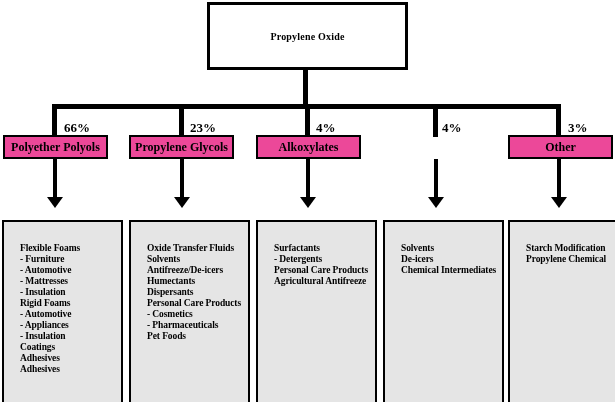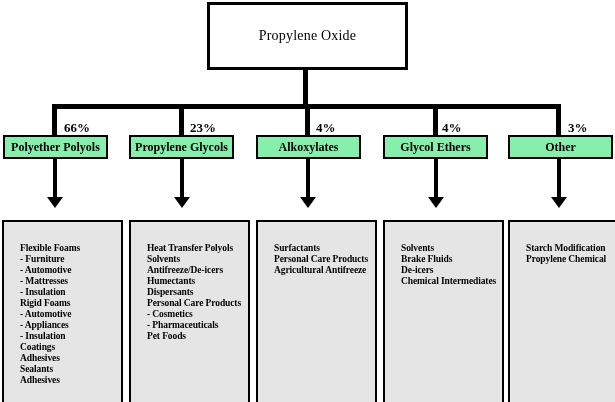--- a/index.html
+++ b/index.html
@@ -7,34 +7,34 @@
     position:relative;width:615px;height:402px;background:#ffffff;
     font-family:"Liberation Serif","DejaVu Serif",serif;color:#000;
     overflow:hidden;
   }
   
   .topbox{
     position:absolute;left:207px;top:2px;width:195px;height:62px;
     border:3px solid #000;background:#fff;
     display:flex;align-items:center;justify-content:center;
   }
-  .topbox .t{font-weight:normal;font-size:14px;letter-spacing:.2px;}
+  .topbox .t{font-weight:bold;font-size:10px;letter-spacing:.2px;}
   
   .line{position:absolute;background:#000;}
   .trunk{left:303px;top:70px;width:5px;height:34px;}
   .hbar{left:52px;top:104px;width:509px;height:5px;}
   .drop{top:104px;width:5px;height:33px;}
   .drop.c1{left:52px}.drop.c2{left:179px}.drop.c3{left:305px}.drop.c4{left:433px}.drop.c5{left:556px}
   
   .pct{position:absolute;top:120px;font-weight:bold;font-size:13px;}
   .pct.c1{left:64px}.pct.c2{left:190px}.pct.c3{left:316px}.pct.c4{left:442px}.pct.c5{left:568px}
   
   .cat{
     position:absolute;top:135px;height:20px;width:101px;
-    border:2px solid #000;background:#86efac;
+    border:2px solid #000;background:#ec4899;
     display:flex;align-items:center;justify-content:center;
     font-weight:bold;font-size:12px;white-space:nowrap;
   }
   .cat.c1{left:3px}.cat.c2{left:129px}.cat.c3{left:256px}.cat.c4{left:383px}.cat.c5{left:508px}
   
   .astem{position:absolute;top:159px;width:4px;height:39px;background:#000;}
   .astem.c1{left:53px}.astem.c2{left:180px}.astem.c3{left:306px}.astem.c4{left:434px}.astem.c5{left:557px}
   .ahead{
     position:absolute;top:197px;width:0;height:0;
     border-left:8px solid transparent;border-right:8px solid transparent;
@@ -74,21 +74,20 @@
 
   <div class="pct c1">66%</div>
   <div class="pct c2">23%</div>
   <div class="pct c3">4%</div>
   <div class="pct c4">4%</div>
   <div class="pct c5">3%</div>
 
   <div class="cat c1">Polyether Polyols</div>
   <div class="cat c2">Propylene Glycols</div>
   <div class="cat c3">Alkoxylates</div>
-  <div class="cat c4">Glycol Ethers</div>
   <div class="cat c5">Other</div>
 
   <div class="astem c1"></div>
   <div class="astem c2"></div>
   <div class="astem c3"></div>
   <div class="astem c4"></div>
   <div class="astem c5"></div>
   <div class="ahead c1"></div>
   <div class="ahead c2"></div>
   <div class="ahead c3"></div>
@@ -101,48 +100,47 @@
         <div>- Furniture</div>
         <div>- Automotive</div>
         <div>- Mattresses</div>
         <div>- Insulation</div>
         <div>Rigid Foams</div>
         <div>- Automotive</div>
         <div>- Appliances</div>
         <div>- Insulation</div>
         <div>Coatings</div>
         <div>Adhesives</div>
-        <div>Sealants</div>
         <div>Adhesives</div>
       </div>
   </div>
   <div class="detail c2">
     <div class="inner">
-        <div>Heat Transfer Polyols</div>
+        <div>Oxide Transfer Fluids</div>
         <div>Solvents</div>
         <div>Antifreeze/De-icers</div>
         <div>Humectants</div>
         <div>Dispersants</div>
         <div>Personal Care Products</div>
         <div>- Cosmetics</div>
         <div>- Pharmaceuticals</div>
         <div>Pet Foods</div>
       </div>
   </div>
   <div class="detail c3">
     <div class="inner">
         <div>Surfactants</div>
+        <div>- Detergents</div>
         <div>Personal Care Products</div>
         <div>Agricultural Antifreeze</div>
       </div>
   </div>
   <div class="detail c4">
     <div class="inner">
         <div>Solvents</div>
-        <div>Brake Fluids</div>
         <div>De-icers</div>
         <div>Chemical Intermediates</div>
       </div>
   </div>
   <div class="detail c5">
     <div class="inner">
         <div>Starch Modification</div>
         <div>Propylene Chemical</div>
       </div>
   </div>

